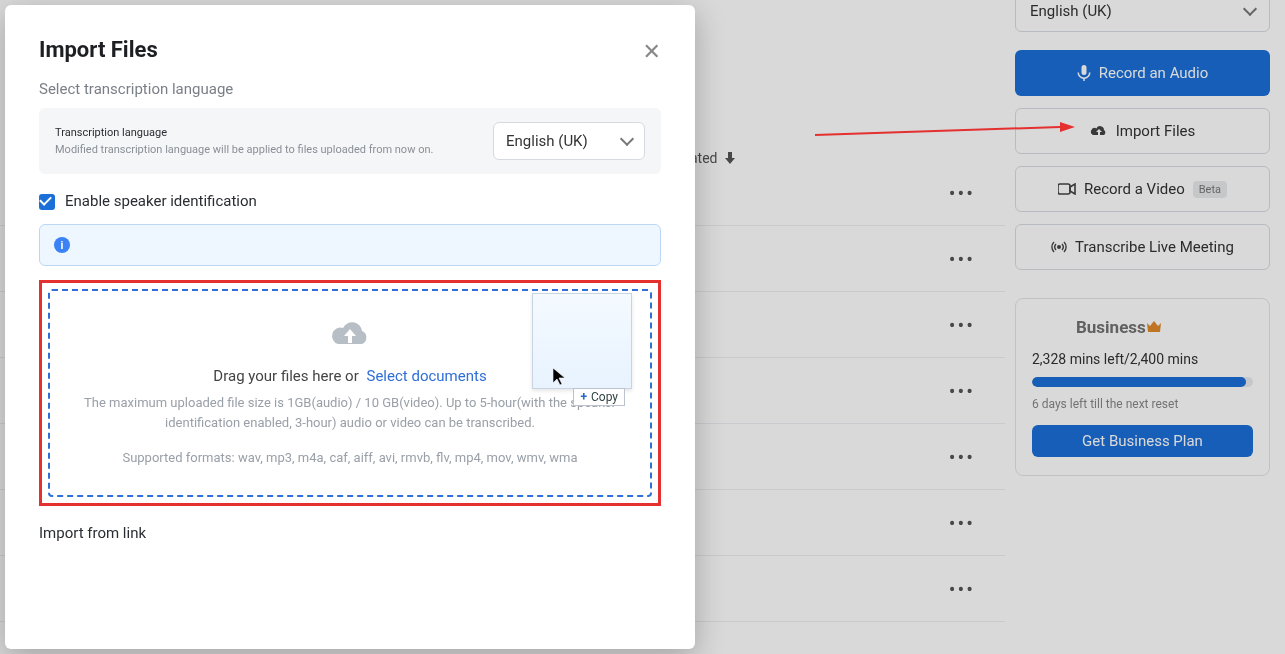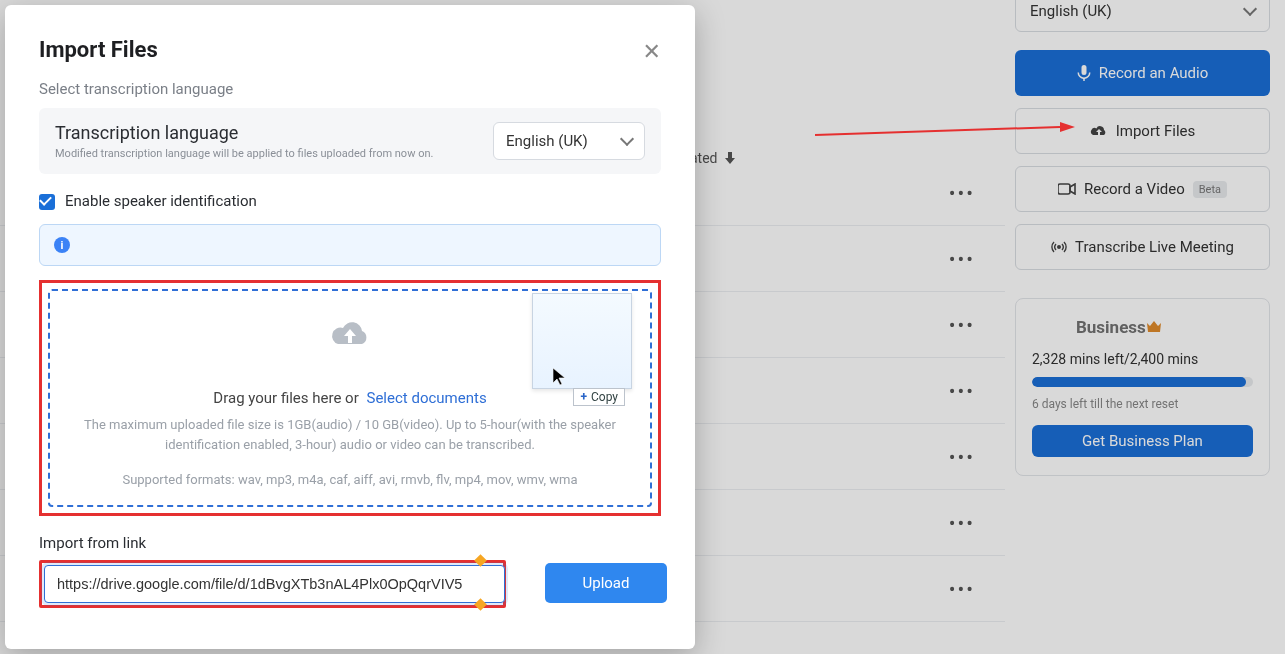--- a/index.html
+++ b/index.html
@@ -49,42 +49,42 @@
     position:absolute; left:5px; top:5px; width:690px; height:644px; background:#fff; border-radius:6px; box-shadow:0 8px 30px rgba(0,0,0,0.25); padding:32px 34px 28px 34px;
   }
   .modal .mtitle { font-size:22px; font-weight:700; color:#1e1f22; }
   .modal .close { position:absolute; top:34px; right:34px; font-size:22px; color:#888; cursor:pointer; }
   .modal .sub { margin-top:18px; font-size:15px; color:#7a7f87; }
 
   .langbox {
     margin-top:10px; background:#f5f6f8; border-radius:6px; padding:14px 16px; display:flex; align-items:center; justify-content:space-between;
   }
   .langbox .lblwrap { }
-  .langbox .lbl { font-size:18px; color:#2a2d32; }
+  .langbox .lbl { font-size:11px; color:#2a2d32; }
   .langbox .desc { font-size:11px; color:#8a8f97; margin-top:4px; }
   .langbox .sel { background:#fff; border:1px solid #d6dae0; border-radius:6px; height:38px; width:152px; display:flex; align-items:center; justify-content:space-between; padding:0 12px; font-size:15px; color:#333;}
 
   .speaker { margin-top:18px; display:flex; align-items:flex-end; gap:10px; font-size:15px; color:#2a2d32;}
   .speaker .cb { width:16px; height:16px; background:#1a6fd8; border-radius:3px; position:relative; }
   .speaker .cb::after { content:""; position:absolute; left:3px; top:0px; width:5px; height:9px; border:solid #fff; border-width:0 2px 2px 0; transform:rotate(45deg);}
 
   .info {
     margin-top:14px; border:1px solid #bcd7f5; background:#eef6ff; border-radius:6px; padding:12px 14px; display:flex; gap:10px; font-size:13.5px; color:#3a5577; align-items:center;
   }
   .info .iicon { width:16px; height:16px; border-radius:50%; background:#3b82f6; color:#fff; font-size:11px; display:flex; align-items:center; justify-content:center; font-weight:700; }
 
   .drop-outer { margin-top:14px; border:3px solid #e53030; padding:6px; }
   .dropzone {
     border:2px dashed #2f6fd6; border-radius:4px; min-height:208px; padding:26px 18px 18px; display:flex; flex-direction:column; align-items:center; text-align:center;
     background:linear-gradient(#fff,#fff);
     position:relative;
   }
   .cloud { width:42px; height:32px; position:relative; margin-bottom:18px;}
   .cloud svg { width:42px; height:32px; }
-  .dz-line1 { font-size:15px; color:#444;margin-top:22px; }
+  .dz-line1 { font-size:15px; color:#444; }
   .dz-line1 .link { color:#2f6fd6; cursor:pointer; margin-left:4px;}
   .dz-line2 { margin-top:8px; font-size:13px; color:#9aa0a8; line-height:1.55; max-width:560px;}
   .dz-line3 { margin-top:17px; font-size:13px; color:#9aa0a8;}
 
   .dz-preview { position:absolute; right:18px; top:2px; width:100px; height:96px; border:1px solid #c8d4e2; background:linear-gradient(#f4faff,#e8f3ff); box-shadow:0 2px 4px rgba(0,0,0,0.1);}
   .copy-badge { position:absolute; right:6px; bottom:-18px; border:1px solid #bcc3cc; background:#fff; font-size:12px; padding:1px 6px; color:#344; display:flex; align-items:center; gap:4px;}
   .cursor-arrow { position:absolute; right:64px; bottom:-2px; }
 
   .linklabel { margin-top:18px; font-size:15px; color:#2a2d32; }
 
@@ -273,23 +273,13 @@
         </span>
         <div class="copy-badge">
           <span style="color:#2a65c8; font-weight:700;">+</span>
           <span>Copy</span>
         </div>
       </div>
     </div>
   </div>
 
   <div class="linklabel">Import from link</div>
-  <div class="linkrow">
-    <div class="outer-red">
-      <input type="text" value="https://drive.google.com/file/d/1dBvgXTb3nAL4Plx0OpQqrVIV5" style="">
-    </div>
-    <div class="link-caret-top"></div>
-    <div class="link-caret-bot"></div>
-    <div class="uploadbtn">
-      <span>Upload</span>
-    </div>
-  </div>
 </div>
 
 </body></html>

